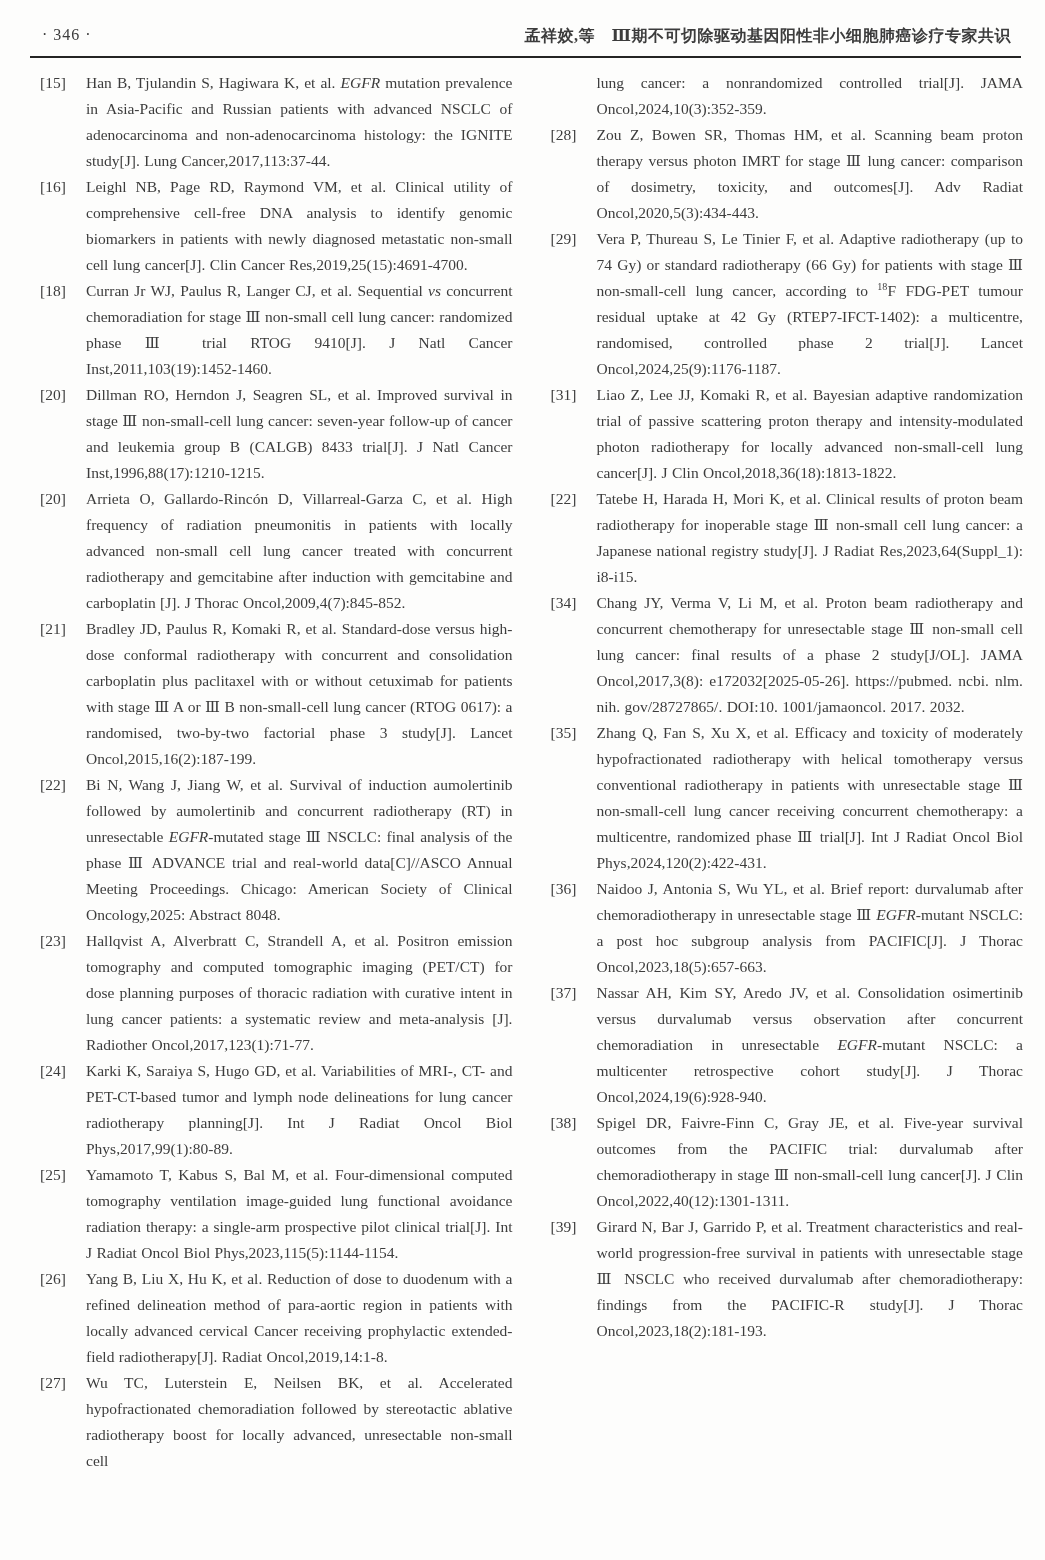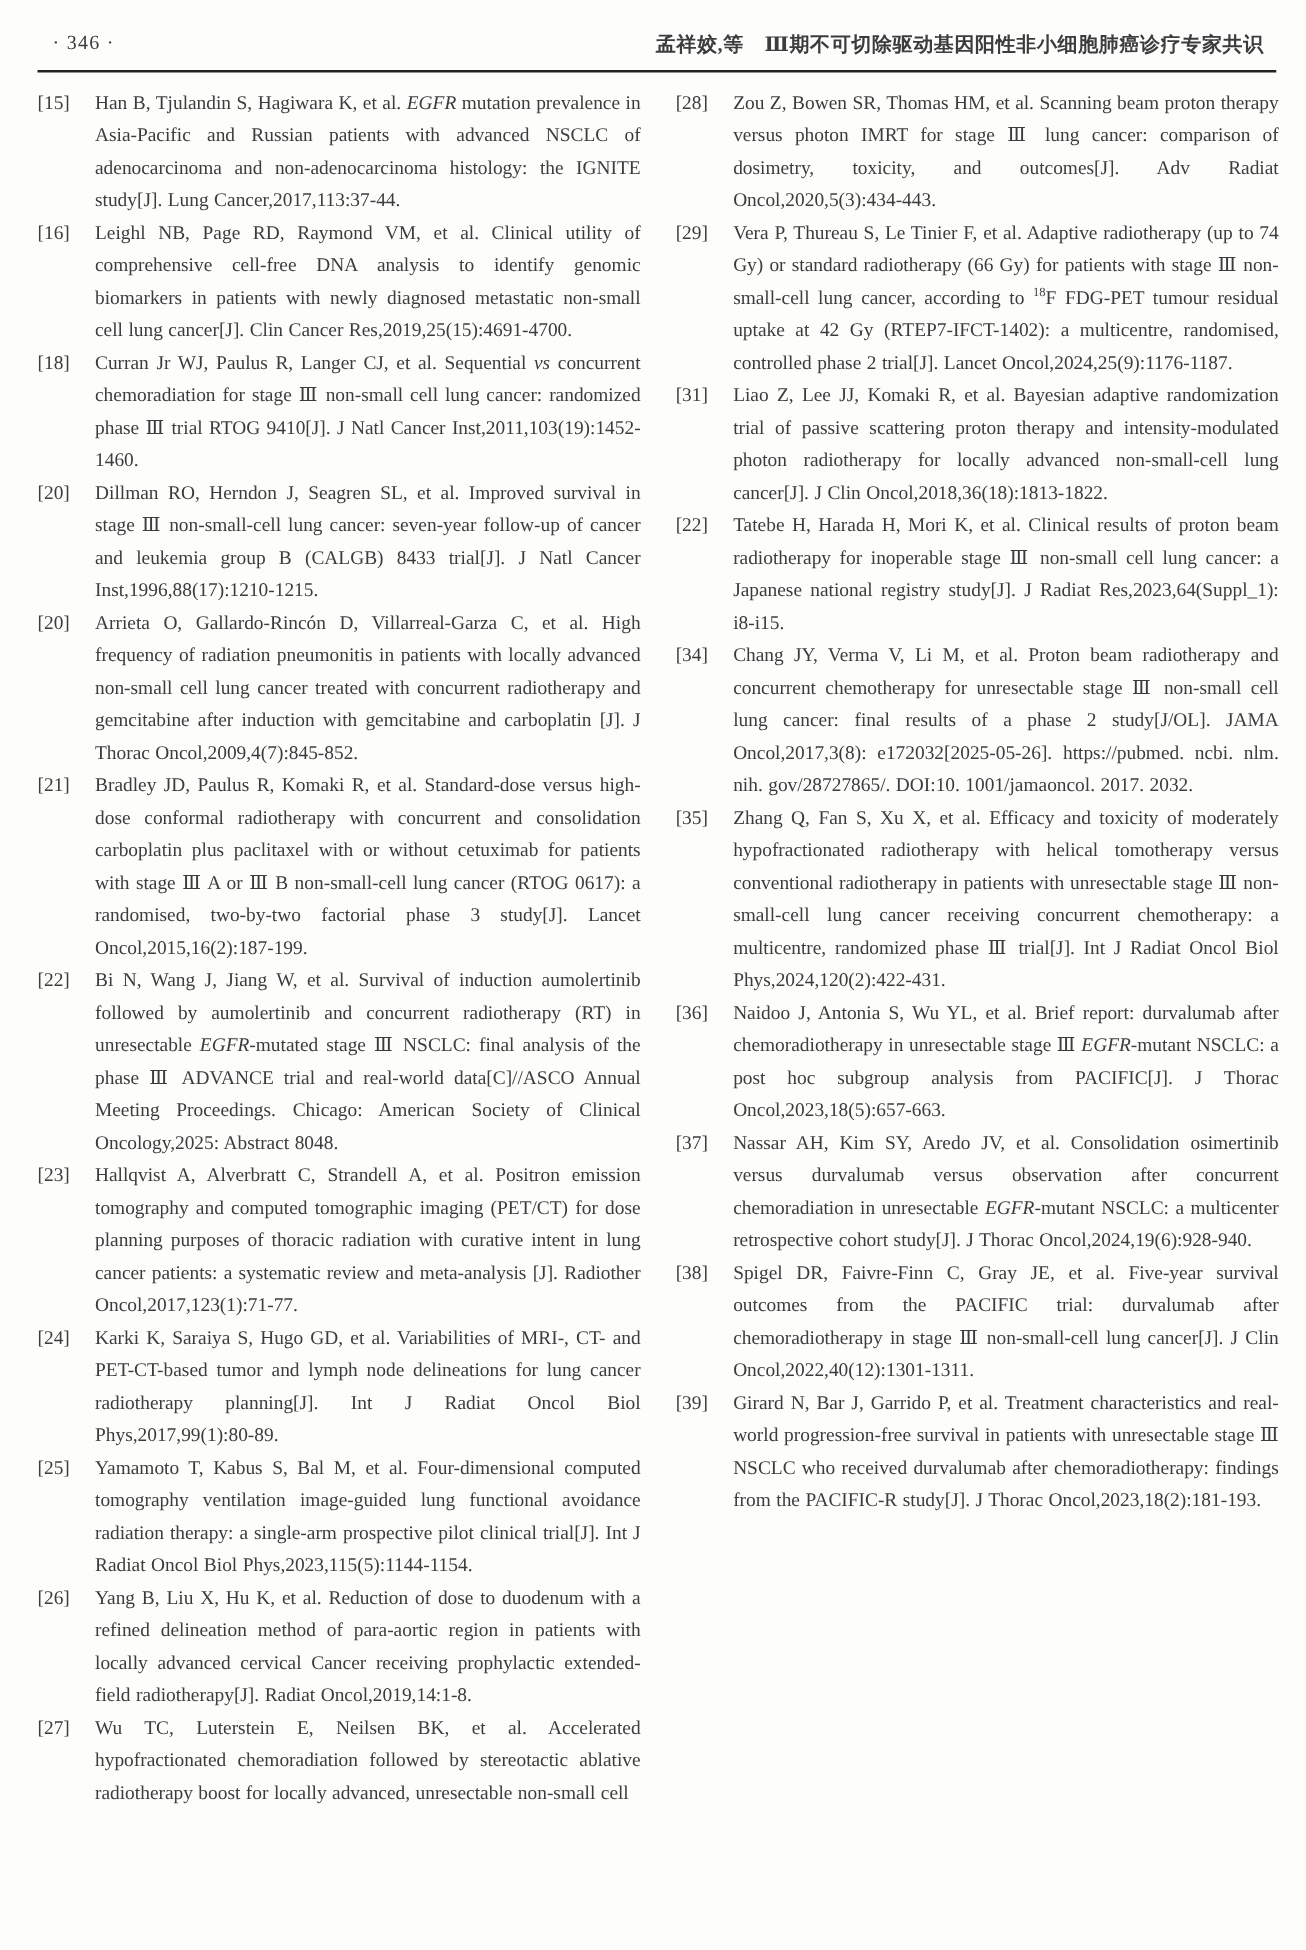--- a/index.html
+++ b/index.html
@@ -15,21 +15,21 @@
     display:flex;justify-content:space-between;align-items:flex-start;
     font-size:16px;
     padding:6px 12px 9px 12px;
   }
   .page-num{letter-spacing:1px;}
   .running-title{letter-spacing:0.5px;font-weight:bold;}
   .header-rule{
     height:0;border:none;border-top:2px solid #242424;margin:0 2px 12px 0;
   }
   .ref-columns{display:flex;gap:28px;}
-  .col{flex:1;min-width:0;}
+  .col{flex:1;min-width:0;margin-left:10px;}
   .ref{display:flex;align-items:flex-start;}
   .ref-label{
     flex:0 0 46px;
     font-size:15.5px;line-height:26px;
     white-space:nowrap;
   }
   .ref-text{
     flex:1;
     font-size:15.5px;line-height:26px;
     text-align:justify;
@@ -96,20 +96,24 @@
           <span class="ref-label">[26]</span>
           <div class="ref-text"><span>Yang B, Liu X, Hu K, et al. Reduction of dose to duodenum with a refined delineation method of para-aortic region in patients with locally advanced cervical Cancer receiving prophylactic extended-field radiotherapy[J]. Radiat Oncol,2019,14:1-8.</span></div>
         </div>
         <div class="ref">
           <span class="ref-label">[27]</span>
           <div class="ref-text"><span>Wu TC, Luterstein E, Neilsen BK, et al. Accelerated hypofractionated chemoradiation followed by stereotactic ablative radiotherapy boost for locally advanced, unresectable non-small cell</span></div>
         </div>
       </div>
     <div class="col" id="col-right">
         <div class="ref">
+          <span class="ref-label"></span>
+          <div class="ref-text"><span>lung cancer: a nonrandomized controlled trial[J]. JAMA Oncol,2024,10(3):352-359.</span></div>
+        </div>
+        <div class="ref">
           <span class="ref-label">[28]</span>
           <div class="ref-text"><span>Zou Z, Bowen SR, Thomas HM, et al. Scanning beam proton therapy versus photon IMRT for stage Ⅲ lung cancer: comparison of dosimetry, toxicity, and outcomes[J]. Adv Radiat Oncol,2020,5(3):434-443.</span></div>
         </div>
         <div class="ref">
           <span class="ref-label">[29]</span>
           <div class="ref-text"><span>Vera P, Thureau S, Le Tinier F, et al. Adaptive radiotherapy (up to 74 Gy) or standard radiotherapy (66 Gy) for patients with stage Ⅲ non-small-cell lung cancer, according to </span><sup>18</sup><span>F FDG-PET tumour residual uptake at 42 Gy (RTEP7-IFCT-1402): a multicentre, randomised, controlled phase 2 trial[J]. Lancet Oncol,2024,25(9):1176-1187.</span></div>
         </div>
         <div class="ref">
           <span class="ref-label">[31]</span>
           <div class="ref-text"><span>Liao Z, Lee JJ, Komaki R, et al. Bayesian adaptive randomization trial of passive scattering proton therapy and intensity-modulated photon radiotherapy for locally advanced non-small-cell lung cancer[J]. J Clin Oncol,2018,36(18):1813-1822.</span></div>

